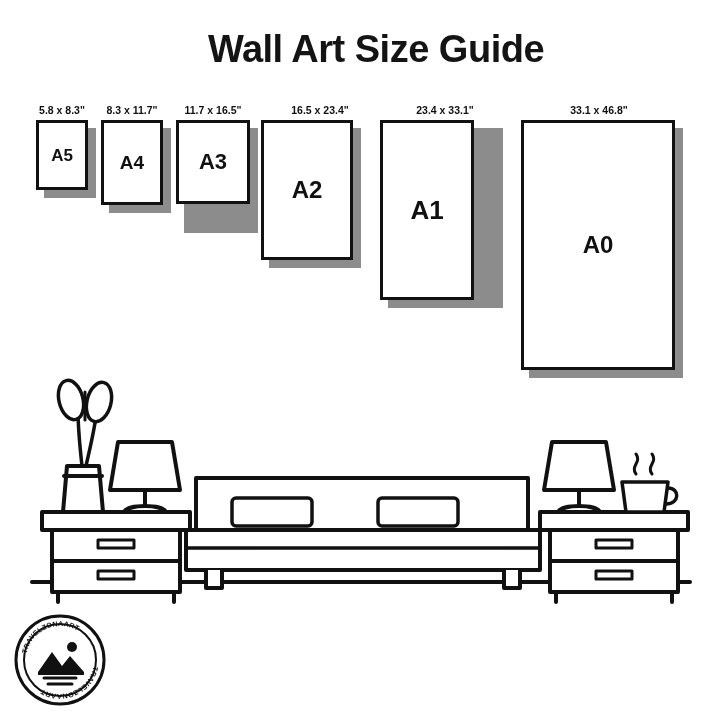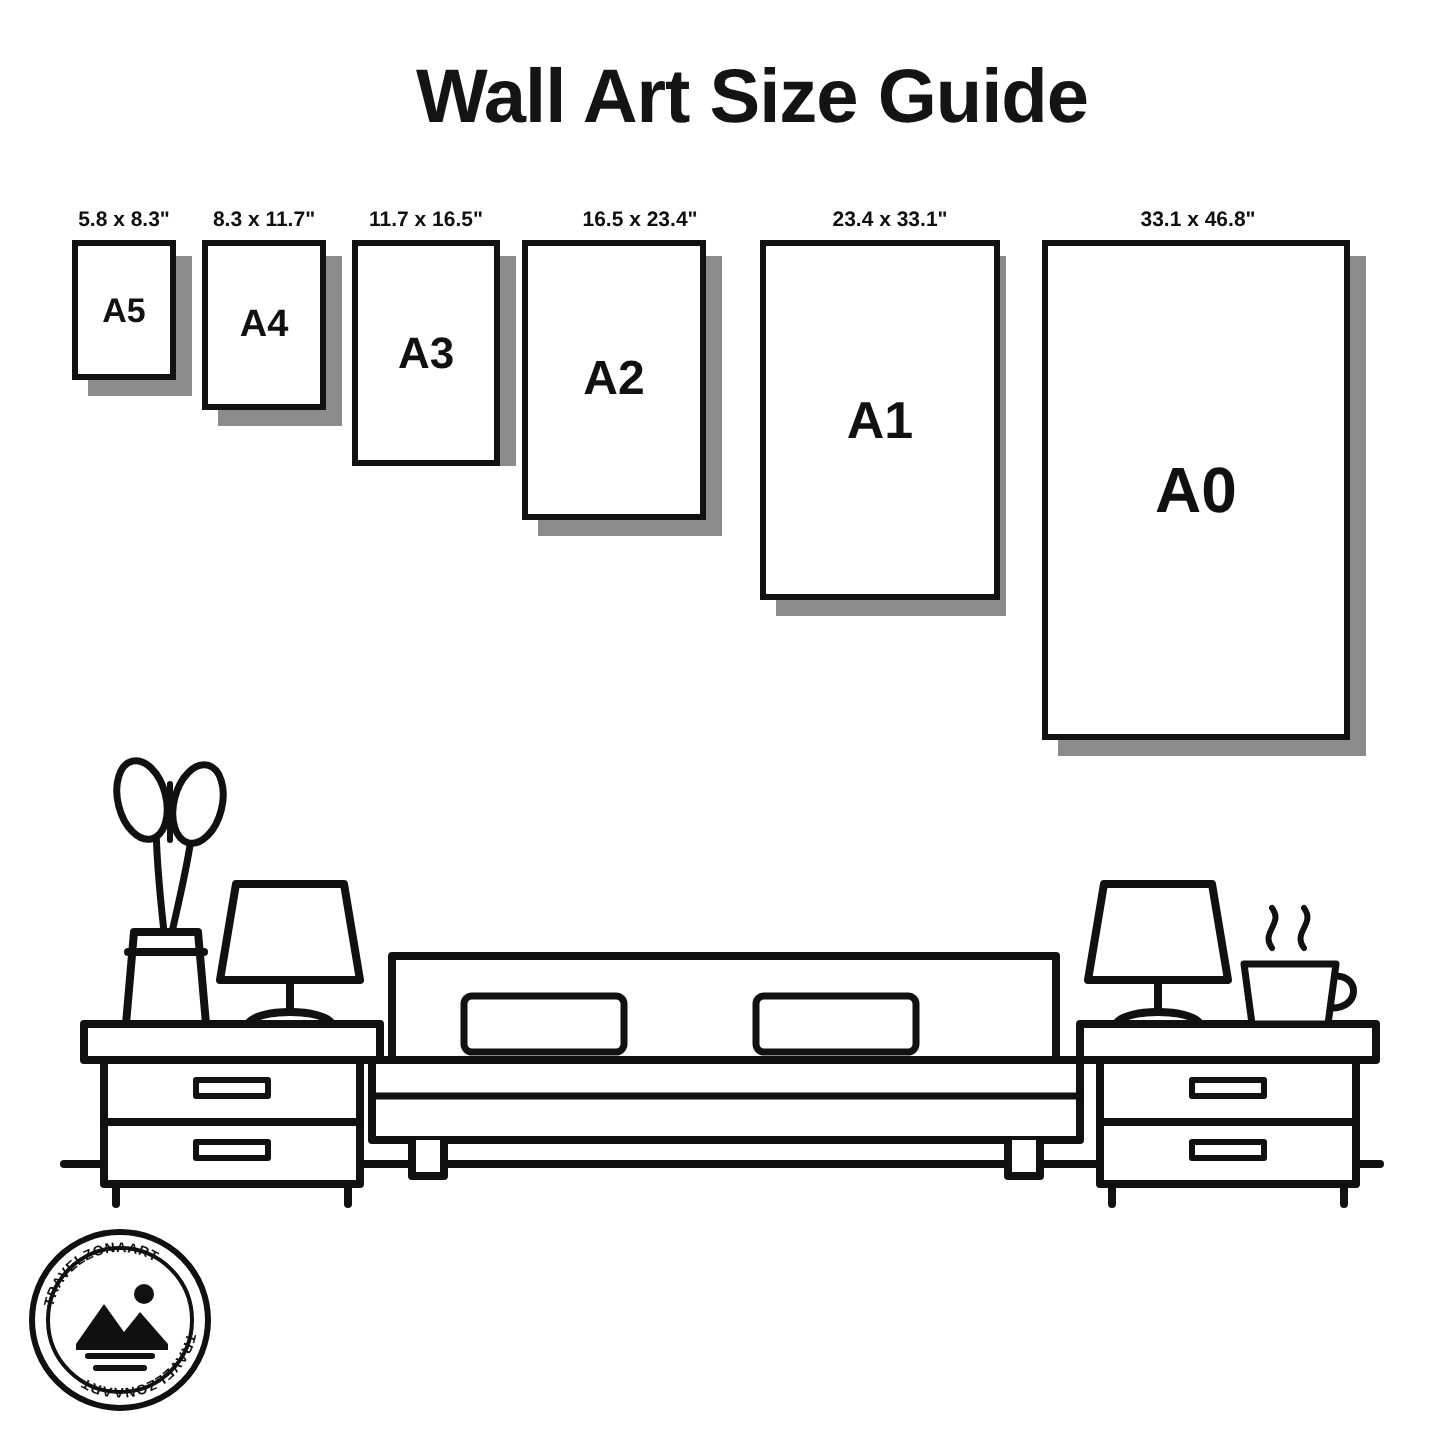--- a/index.html
+++ b/index.html
@@ -130,46 +130,46 @@
       <div class="frame-label" style="left:-6px; top:-16px; width:74px;">8.3 x 11.7"</div>
       <div class="frame-shadow" style="width:62px; height:85px;"></div>
       <div class="frame-box" style="width:62px; height:85px;">
         <span class="frame-name" style="font-size:19px;">A4</span>
       </div>
     </div>
 
     <div class="frame-wrap" style="left:176px; top:20px; width:74px; height:105px;">
       <div class="frame-label" style="left:-5px; top:-16px; width:84px;">11.7 x 16.5"</div>
       <div class="frame-shadow" style="width:74px; height:105px;"></div>
-      <div class="frame-box" style="width:74px; height:113px;align-items:center;">
+      <div class="frame-box" style="width:74px; height:84px;align-items:center;">
         <span class="frame-name" style="font-size:22px;">A3</span>
       </div>
     </div>
 
     <div class="frame-wrap" style="left:261px; top:20px; width:92px; height:140px;">
       <div class="frame-label" style="left:11px; top:-16px; width:96px;">16.5 x 23.4"</div>
       <div class="frame-shadow" style="width:92px; height:140px;"></div>
       <div class="frame-box" style="width:92px; height:140px;">
         <span class="frame-name" style="font-size:24px;">A2</span>
       </div>
     </div>
 
     <div class="frame-wrap" style="left:380px; top:20px; width:115px; height:180px;">
       <div class="frame-label" style="left:17px; top:-16px; width:96px;">23.4 x 33.1"</div>
       <div class="frame-shadow" style="width:115px; height:180px;"></div>
-      <div class="frame-box" style="width:120px; height:180px;">
+      <div class="frame-box" style="width:94px; height:180px;">
         <span class="frame-name" style="font-size:26px;">A1</span>
       </div>
     </div>
 
     <div class="frame-wrap" style="left:521px; top:20px; width:154px; height:250px;">
       <div class="frame-label" style="left:30px; top:-16px; width:96px;">33.1 x 46.8"</div>
       <div class="frame-shadow" style="width:154px; height:250px;"></div>
       <div class="frame-box" style="width:154px; height:250px;">
-        <span class="frame-name" style="font-size:32px;">A0</span>
+        <span class="frame-name" style="font-size:24px;">A0</span>
       </div>
     </div>
   </div>
 
   <div class="room">
     <svg width="720" height="240" viewBox="0 0 720 240" xmlns="http://www.w3.org/2000/svg">
       <g fill="none" stroke="#111111" stroke-width="4" stroke-linecap="round" stroke-linejoin="round">
 
         <line x1="32" y1="212" x2="690" y2="212"></line>
 

